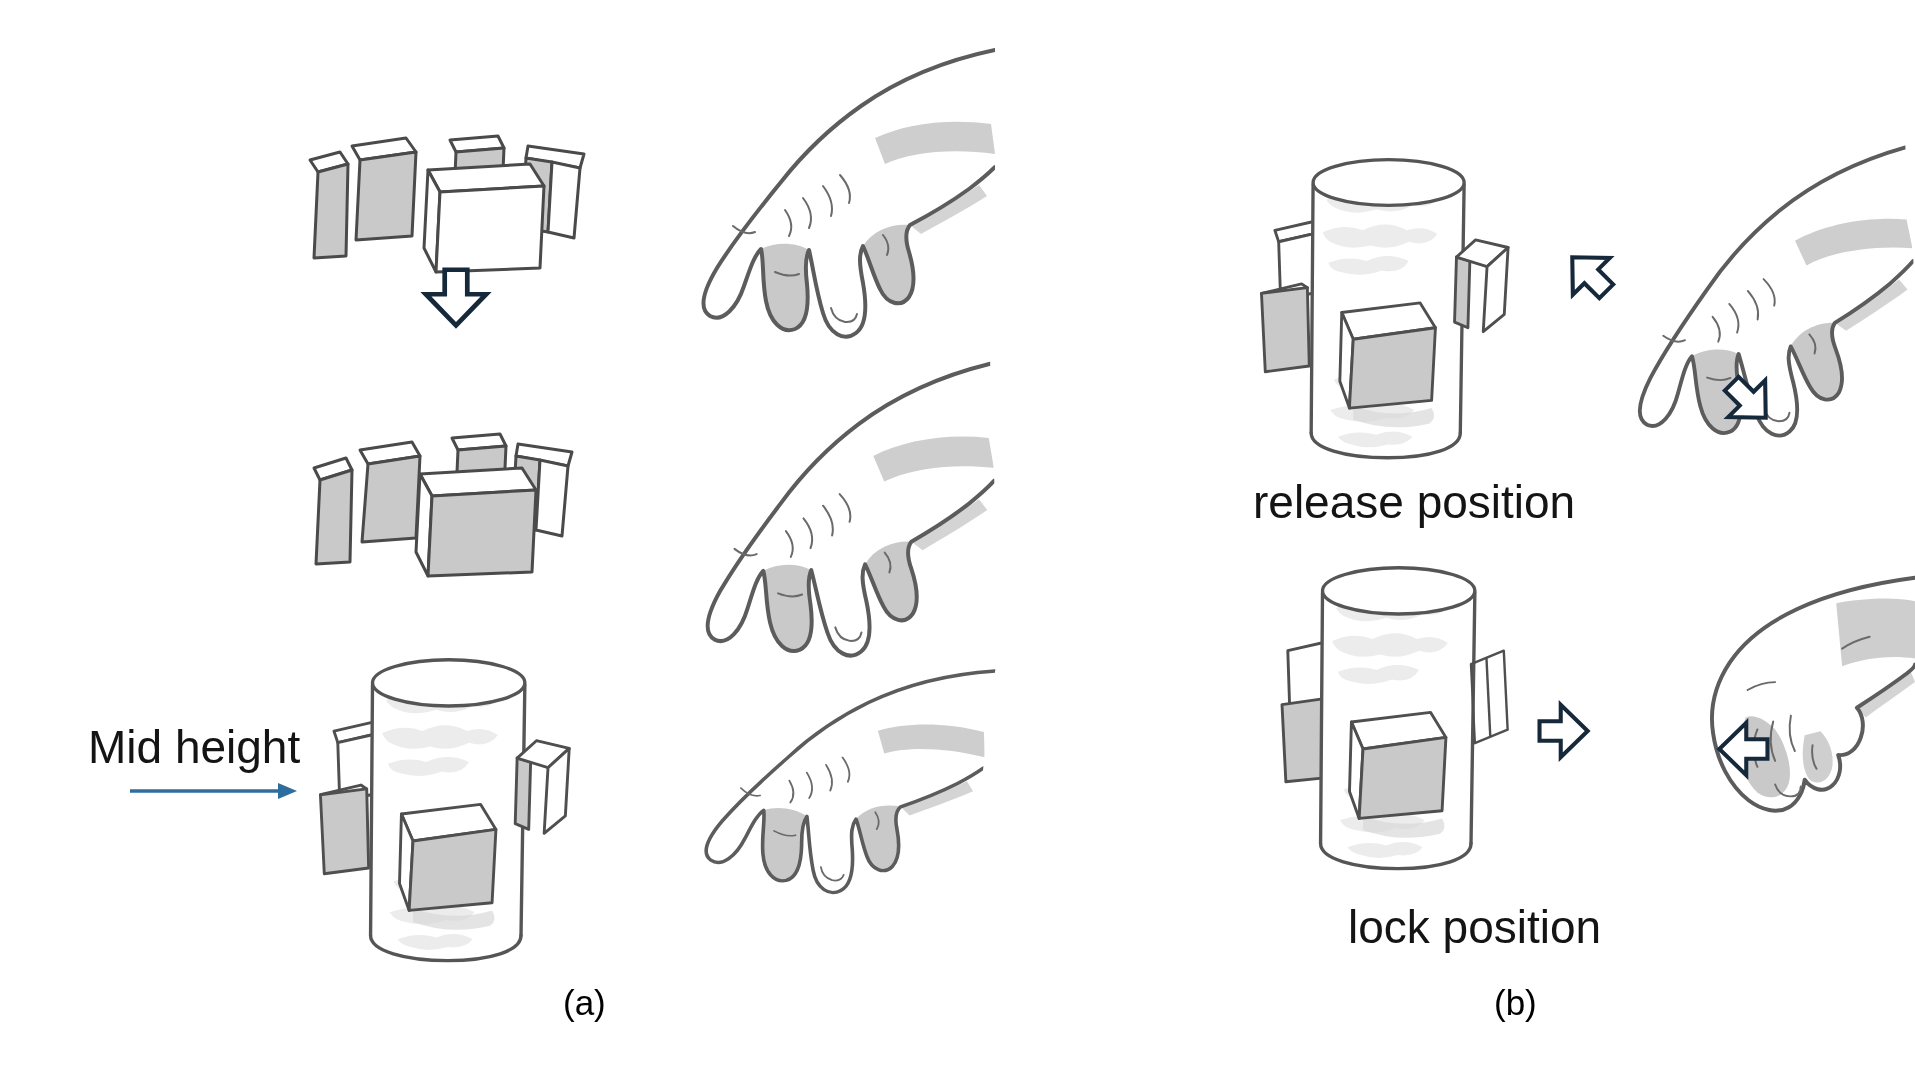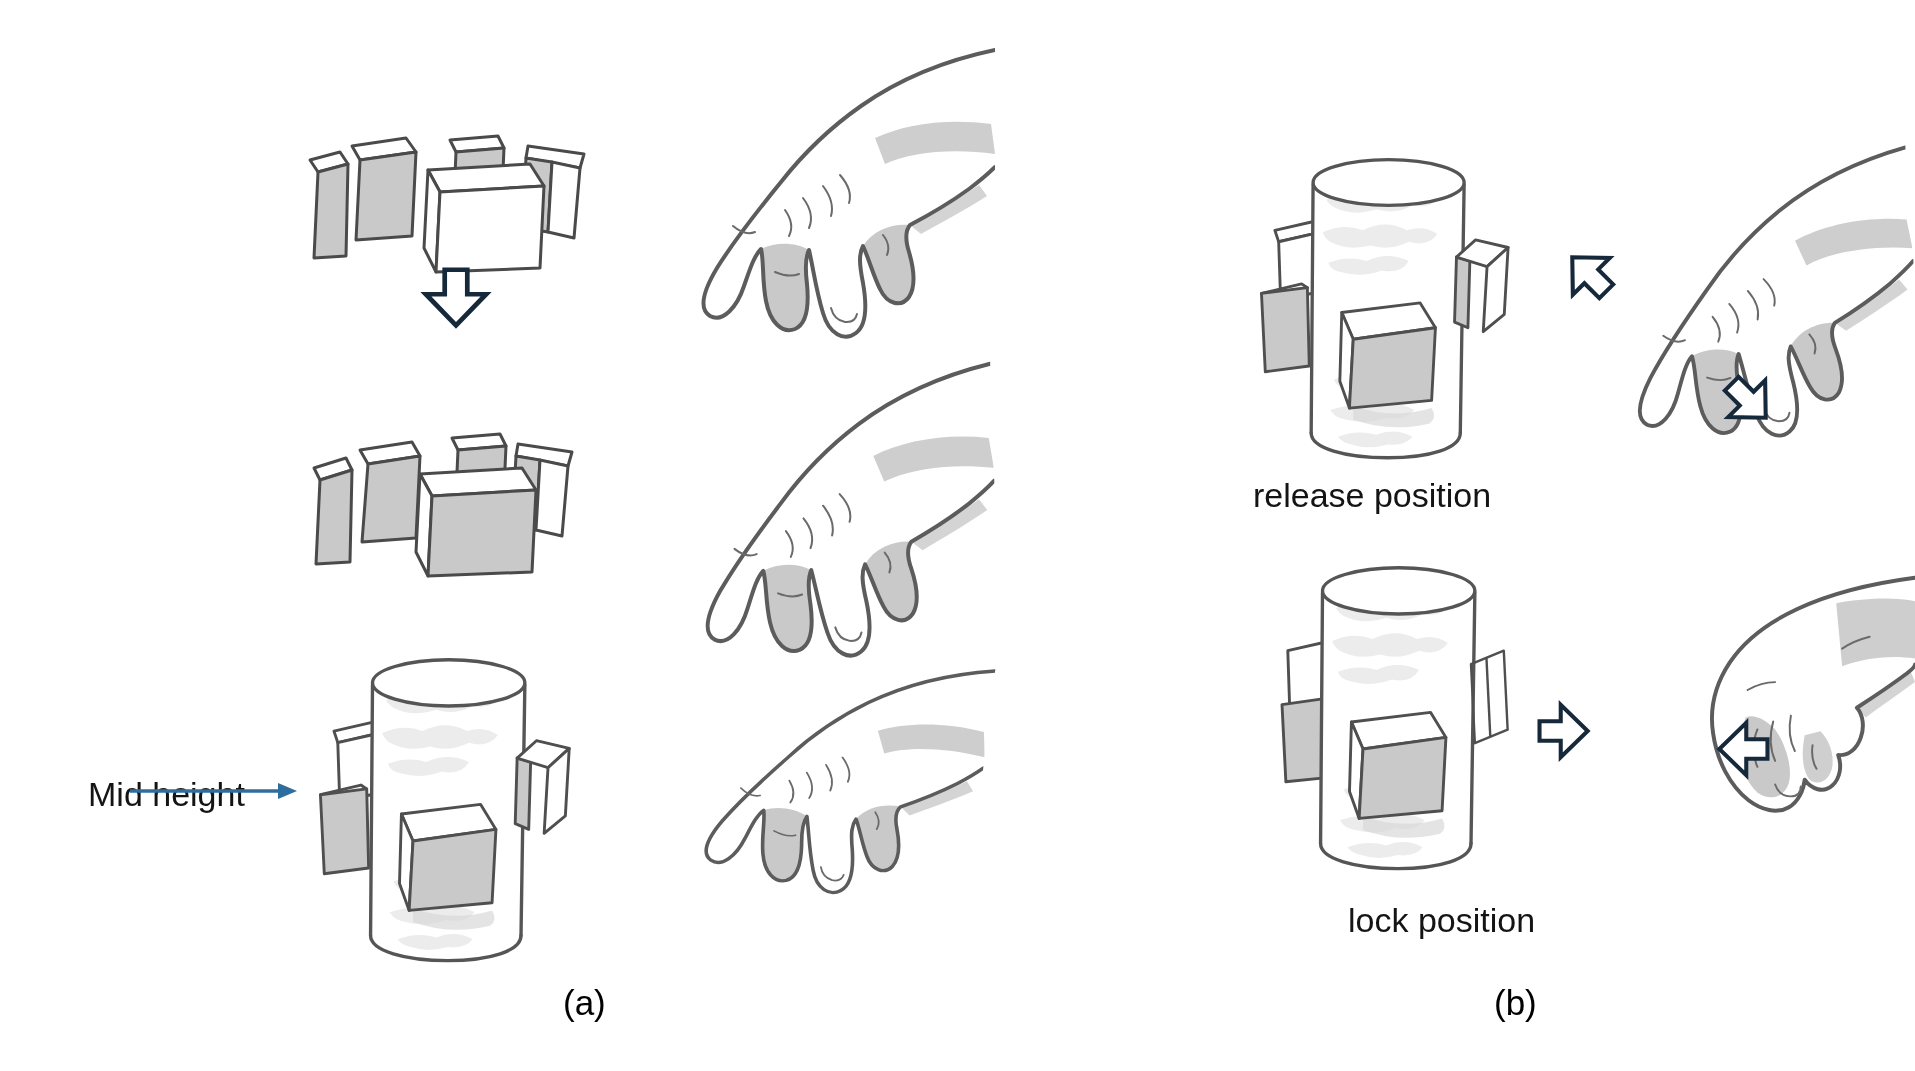--- a/index.html
+++ b/index.html
@@ -1,19 +1,19 @@
 <!DOCTYPE html>
 <html><head>
 <meta charset="utf-8">
 <style>
   html,body{margin:0;padding:0;background:#fff;}
   body{width:1915px;height:1071px;position:relative;overflow:hidden;
        font-family:"Liberation Sans",sans-serif;color:#111;}
   .abs{position:absolute;}
-  .lbl{position:absolute;font-size:34px;line-height:1.1;color:#141414;white-space:nowrap;}
+  .lbl{position:absolute;font-size:46px;line-height:1.1;color:#141414;white-space:nowrap;}
   .cap{position:absolute;font-size:35px;color:#000;}
   svg{display:block;overflow:visible;}
 </style>
 </head>
 <body>
 
 <svg width="0" height="0">
   <defs>
 
     <symbol id="sym-arrow" viewBox="0 0 76 68">
@@ -126,21 +126,21 @@
     <polygon points="120,46 222,40 236,62 132,68" fill="#ffffff"></polygon>
     <polygon points="120,46 132,68 128,148 116,124" fill="#ffffff"></polygon>
     <polygon points="132,68 236,62 232,144 128,148" fill="#c9c9c9"></polygon>
   </g>
 </svg>
 
 <svg class="abs" style="left:305px;top:648px;width:270px;height:332px" viewBox="0 0 280 340">
   <use href="#sym-cyl"></use>
 </svg>
 
-<div class="lbl" style="left:88px;top:776px">Mid height</div>
+<div class="lbl" style="left:88px;top:722px">Mid height</div>
 <svg class="abs" style="left:128px;top:780px;width:172px;height:22px" viewBox="0 0 172 22">
   <line x1="2" y1="11" x2="150" y2="11" stroke="#2e6e9e" stroke-width="3.5"></line>
   <polygon points="150,3 169,11 150,19" fill="#2e6e9e"></polygon>
 </svg>
 
 <svg class="abs" style="left:635px;top:20px;width:360px;height:330px" viewBox="0 0 360 330">
   <use href="#sym-hand-open"></use>
 </svg>
 <svg class="abs" style="left:635px;top:340px;width:360px;height:330px" viewBox="0 0 360 330">
   <use href="#sym-hand-open" transform="rotate(-2 180 165)"></use>

